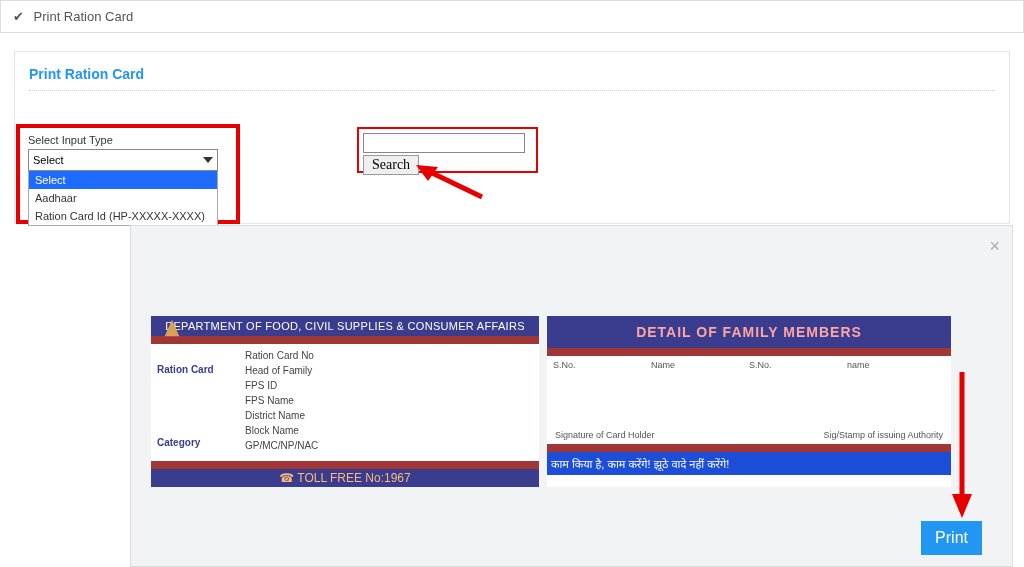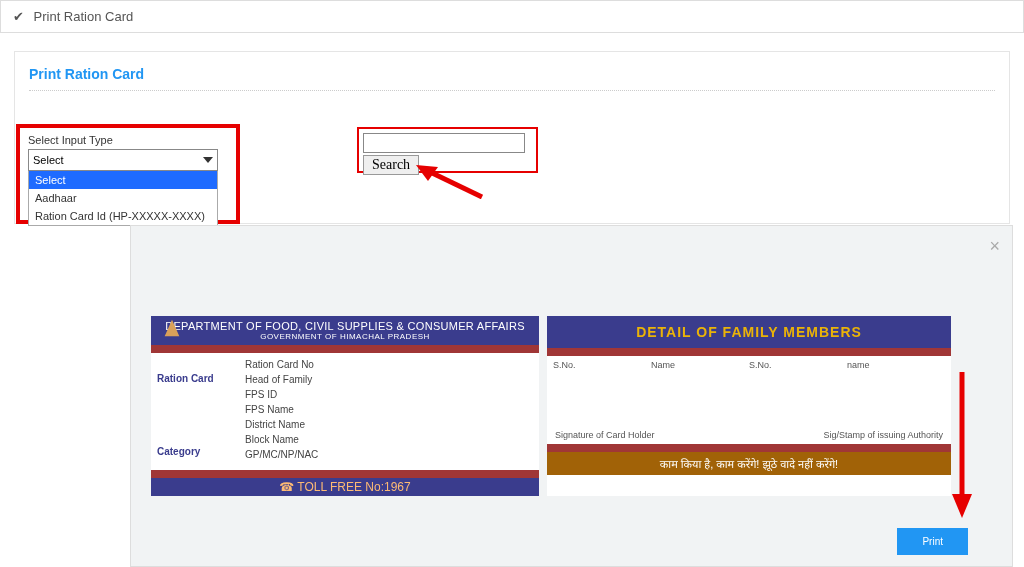--- a/index.html
+++ b/index.html
@@ -31,27 +31,27 @@
     .panel-hdr .l2 { font-size: 8px; letter-spacing: 0.5px; }
     .panel-strip { height: 8px; background: #a03636; font-size: 5px; color: #fff; overflow: hidden; white-space: nowrap; padding: 0 2px; }
     .panel-body { display: flex; font-size: 10px; color: #333; }
     .panel-body .left-lbl { width: 90px; padding: 6px; color: #3a3c8d; font-weight: bold; }
     .panel-body .fields { padding: 6px 4px; }
     .panel-body .fld { margin-bottom: 4px; color: #444; }
     .panel-footer-red { height: 8px; background: #a03636; font-size: 5px; color: #fff; overflow: hidden; white-space: nowrap; }
     .tf { background: #3a3c8d; color: #fdba74; text-align: center; font-size: 12px; padding: 2px; }
     .tf .small { font-size: 8px; display: block; }
     .right-panel { width: 404px; }
-    .right-hdr { background: #3a3c8d; color: #eab308; text-align: center; padding: 8px 4px; font-size: 14px; font-weight: bold; letter-spacing: 1px; }
+    .right-hdr { background: #3a3c8d; color: #fca5a5; text-align: center; padding: 8px 4px; font-size: 14px; font-weight: bold; letter-spacing: 1px; }
     .right-strip { height: 8px; background: #a03636; font-size: 5px; color: #fff; overflow: hidden; white-space: nowrap; }
     .right-table { display: flex; font-size: 9px; color: #555; padding: 4px 6px; }
     .right-table div { flex: 1; }
     .sig-row { display: flex; justify-content: space-between; font-size: 9px; color: #555; padding: 10px 8px 4px; }
-    .red-banner { background: #a16207; color: #fff; text-align: center; font-size: 11px; padding: 4px; }
-    .print-btn { position: absolute; right: 44px; bottom: 11px; background: #2196f3; color: #fff; border: none; padding: 8px 25px; font-size: 10px; cursor: pointer; }
+    .red-banner { background: #1d4ed8; color: #fff; text-align: left; font-size: 11px; padding: 4px; }
+    .print-btn { position: absolute; right: 30px; bottom: 11px; background: #2196f3; color: #fff; border: none; padding: 8px 14px; font-size: 16px; cursor: pointer; }
   </style>
 </head>
 <body>
 
 <div class="top-bar">
   <span class="check">✔</span>
   <span>Print Ration Card</span>
 </div>
 
 <div class="inner-card">
@@ -86,21 +86,20 @@
   <span class="modal-close">×</span>
   <div class="card-wrap">
     <div class="two-col">
 
       <div class="panel" style="width:388px">
         <div class="panel-hdr">
           <svg class="emblem" viewBox="0 0 24 24">
               <polygon points="12,2 20,20 4,20" fill="#d9a05a"></polygon>
             </svg>
           <div class="l1">DEPARTMENT OF FOOD, CIVIL SUPPLIES &amp; CONSUMER AFFAIRS</div>
-          <div class="l2">GOVERNMENT OF HIMACHAL PRADESH</div>
         </div>
         <div class="panel-strip"></div>
         <div class="panel-body">
           <div class="left-lbl">
             <div style="margin-top:14px">Ration Card</div>
             <div style="margin-top:62px">Category</div>
           </div>
           <div class="fields">
             <div class="fld">Ration Card No</div>
             <div class="fld">Head of Family</div>

